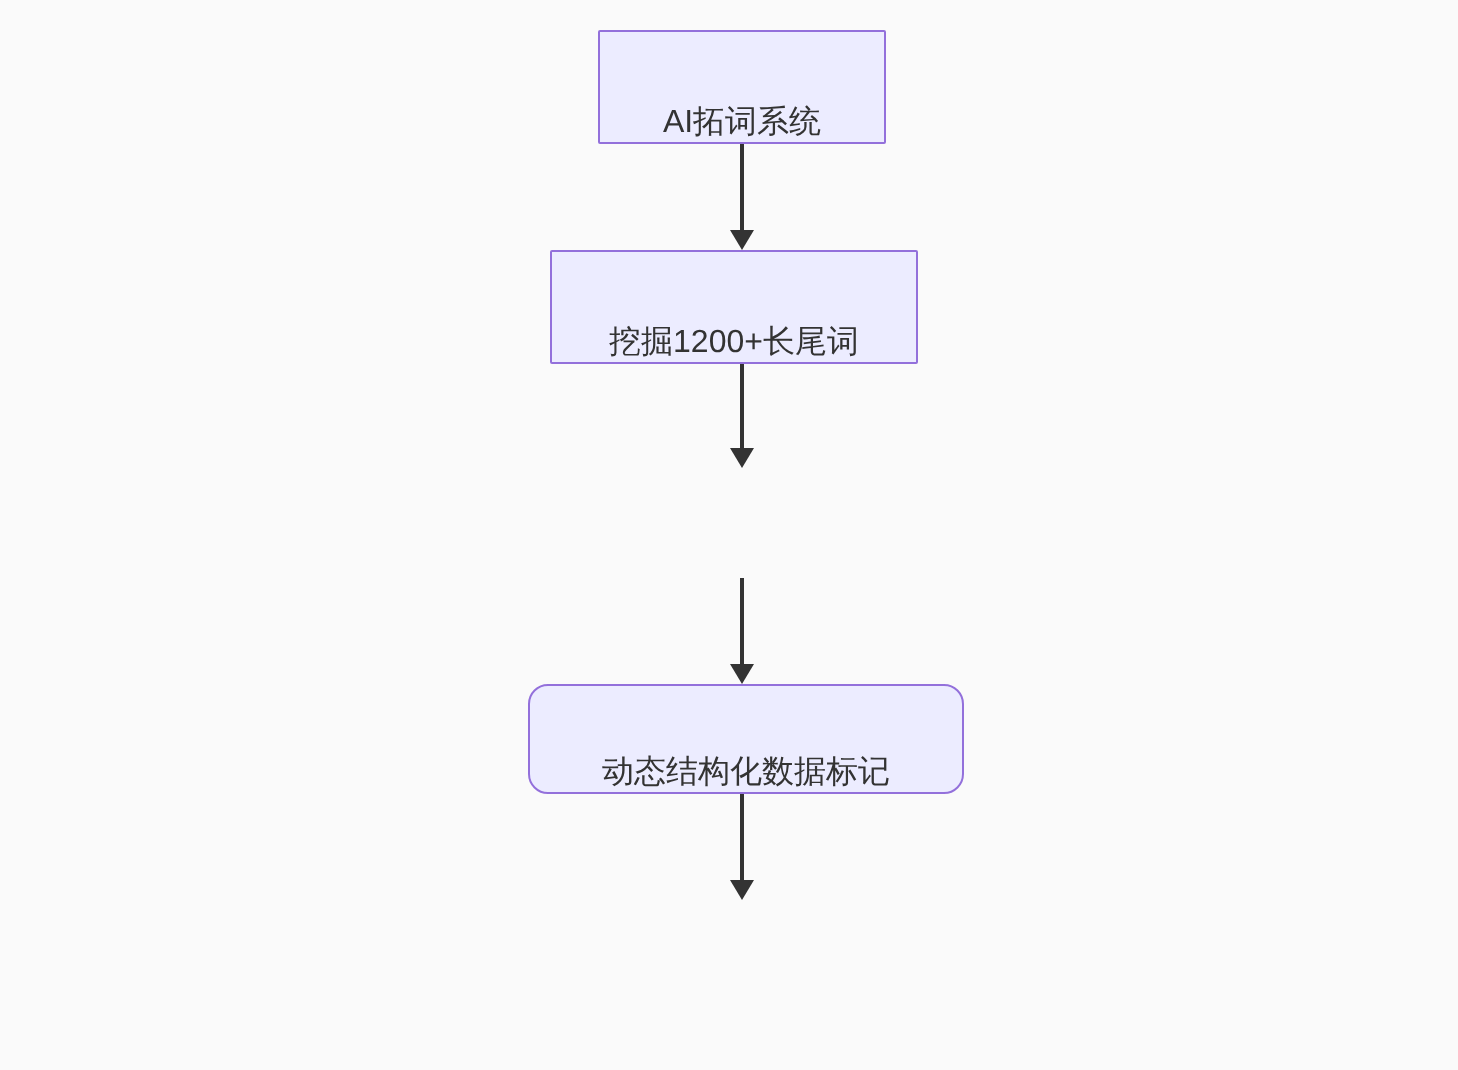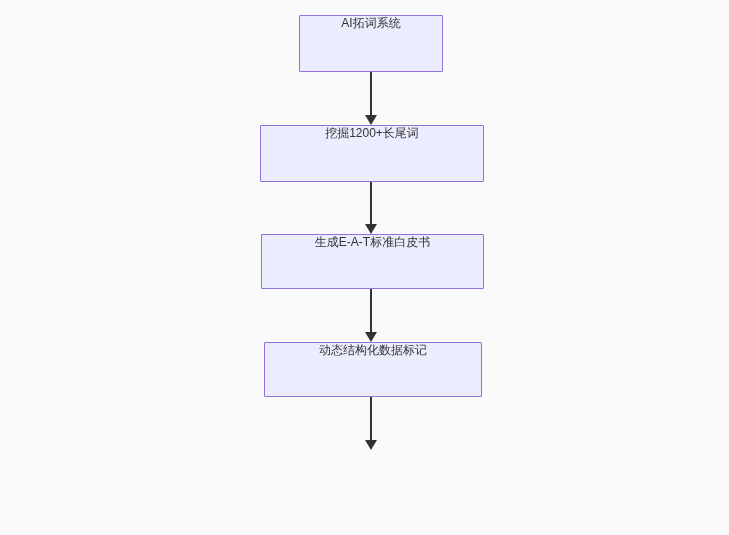--- a/index.html
+++ b/index.html
@@ -22,32 +22,32 @@
     width: 729px;
     height: 535px;
     background: var(--background);
   }
   .flow-node {
     position: absolute;
     background: var(--node-fill);
     border: 1px solid var(--node-border);
     border-radius: 1px;
     color: var(--text);
-    font-size: 12px;
+    font-size: 16px;
     display: flex;
-    align-items: flex-start;
+    align-items: flex-end;
     justify-content: center;
     text-align: center;
     line-height: 1.2;
     white-space: nowrap;
   }
   .node-0 { left: 299px; top: 15px;  width: 144px; height: 57px; }
-  .node-1 { left: 260px; top: 125px; width: 224px; height: 57px; }
+  .node-1 { left: 275px; top: 125px; width: 184px; height: 57px; }
   .node-2 { left: 261px; top: 234px; width: 223px; height: 55px; }
-  .node-3 { left: 264px; top: 342px; width: 218px; height: 55px; }
+  .node-3 { left: 264px; top: 342px; width: 218px; height: 55px; border-radius: 10px; }
   .node-4 { left: 255px; top: 450px; width: 231px; height: 55px; }
 
   .flow-arrow {
     position: absolute;
     left: 365px;
     width: 12px;
   }
   .arrow-0 { top: 72px;  height: 53px; }
   .arrow-1 { top: 182px; height: 52px; }
   .arrow-2 { top: 289px; height: 53px; }
@@ -88,23 +88,20 @@
 
   <div class="flow-node node-1">
     <span>挖掘1200+长尾词</span>
   </div>
 
   <div class="flow-arrow arrow-1">
     <div class="arrow-line"></div>
     <div class="arrow-head"></div>
   </div>
 
-  <div class="flow-node node-2">
-    <span>生成E-A-T标准白皮书</span>
-  </div>
 
   <div class="flow-arrow arrow-2">
     <div class="arrow-line"></div>
     <div class="arrow-head"></div>
   </div>
 
   <div class="flow-node node-3">
     <span>动态结构化数据标记</span>
   </div>
 

